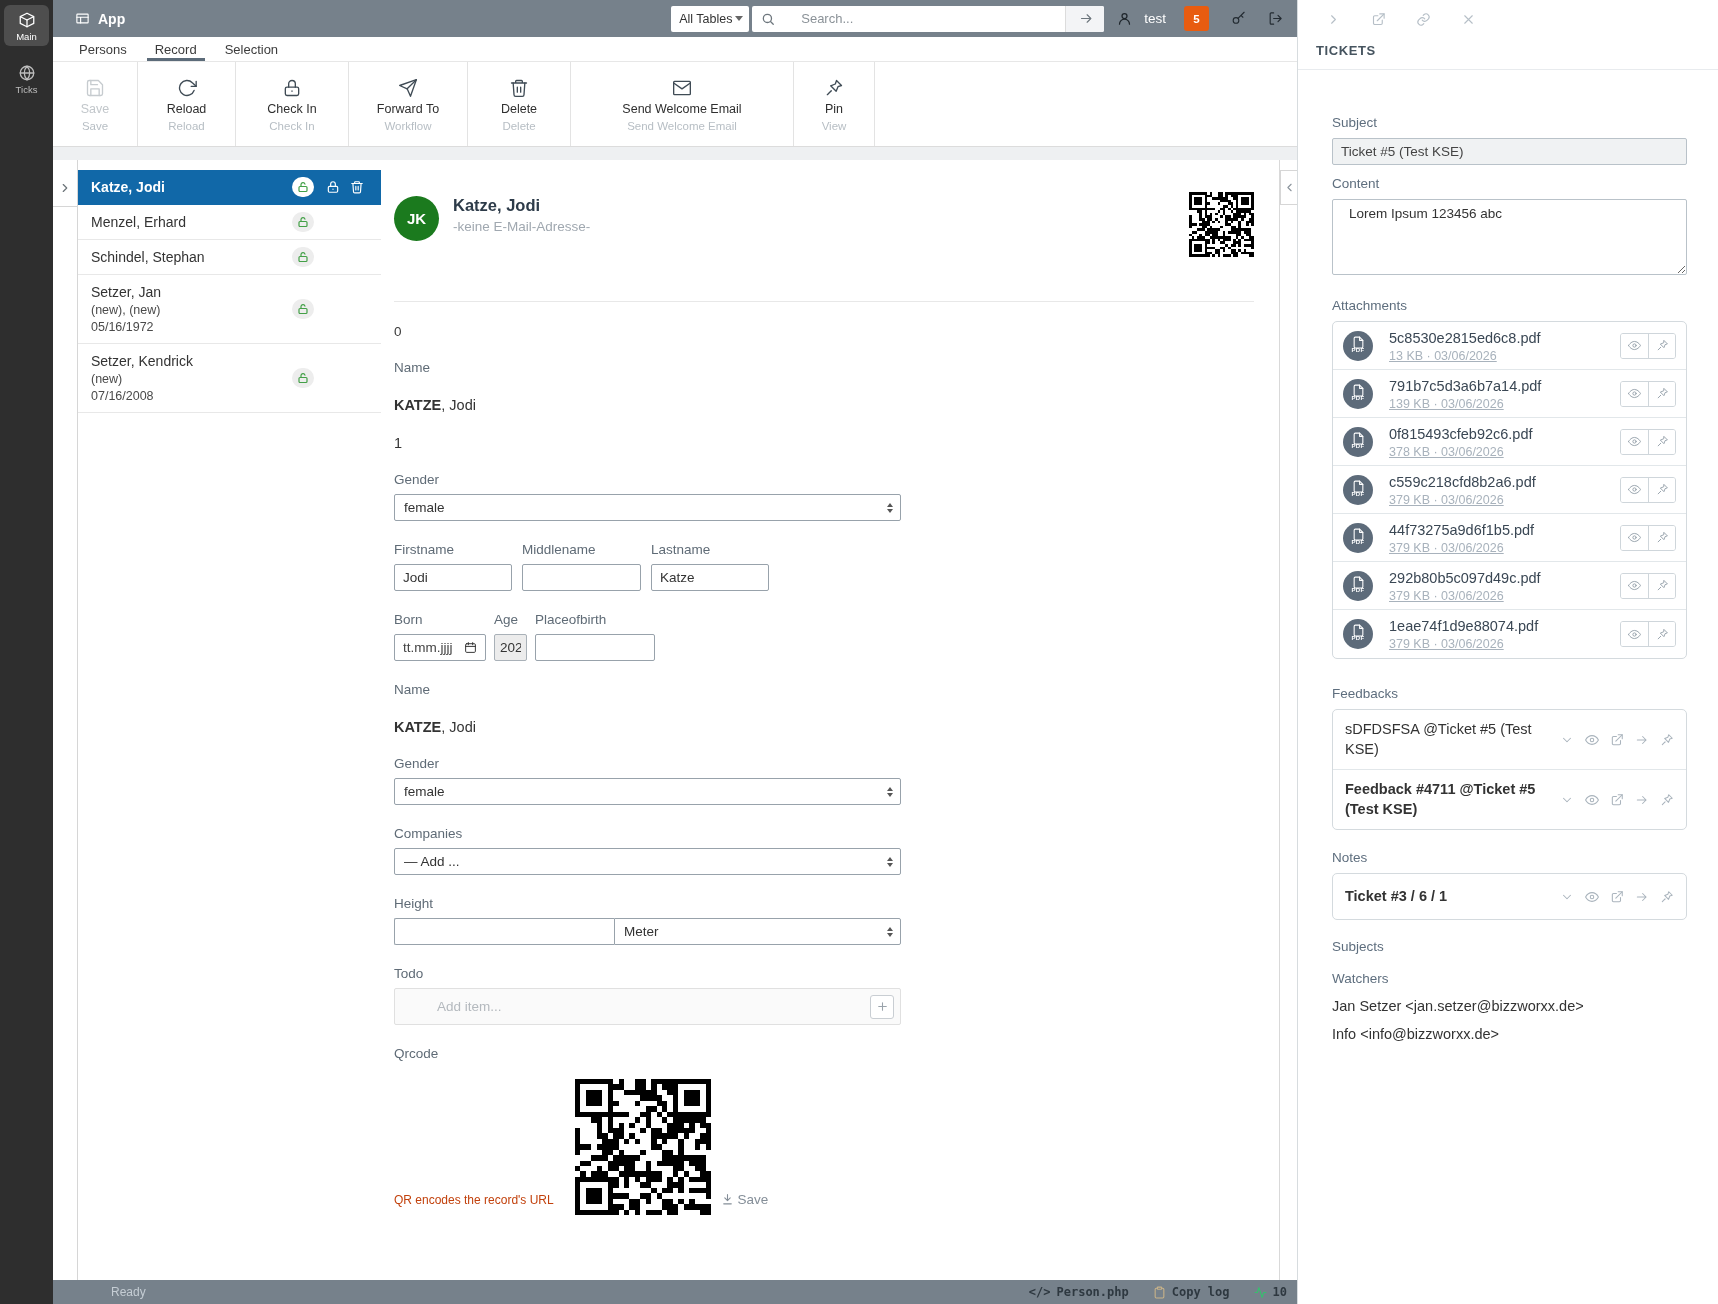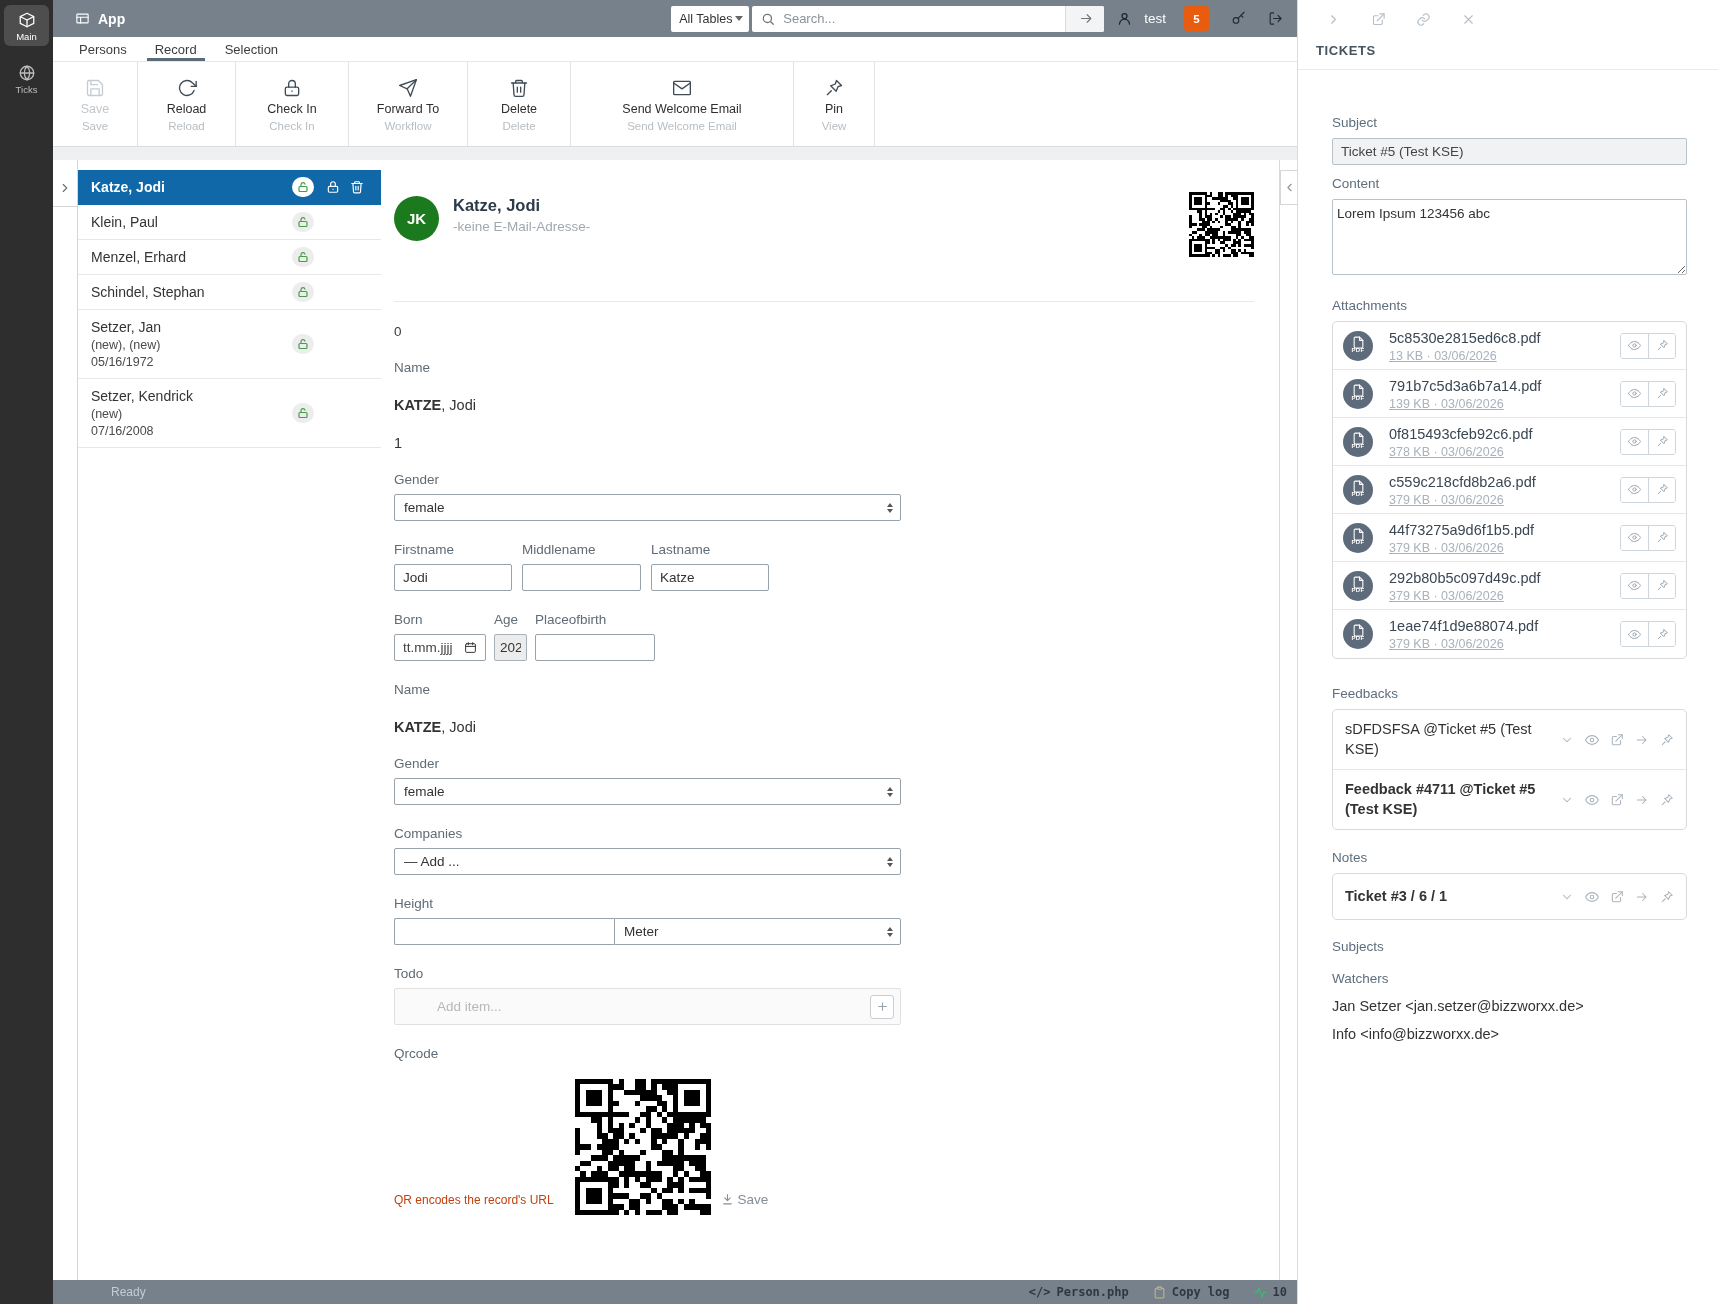--- a/index.html
+++ b/index.html
@@ -18,21 +18,21 @@
   .side-item span{font-size:9.5px;}
 
   
   #topbar{position:absolute;left:53px;top:0;width:1244px;height:37px;background:#76818b;display:flex;align-items:center;padding:0 14px 0 22px;}
   #app-title-wrap{display:flex;align-items:center;gap:8px;color:#fff;}
   #app-title-wrap .ic{width:15px;height:15px;stroke-width:1.8;}
   #app-title{font-size:14px;font-weight:700;}
   #topbar-right{margin-left:auto;display:flex;align-items:center;}
   #tables-select{width:78px;height:26px;background:#fff;border-radius:2px;display:flex;align-items:center;padding:0 6px 0 8px;font-size:12.5px;color:#333;cursor:pointer;}
   #tables-select .car{margin-left:auto;border-left:4px solid transparent;border-right:4px solid transparent;border-top:5px solid #666;}
-  #search-wrap{margin-left:3px;height:26px;background:#fff;border-radius:2px;display:flex;align-items:center;width:352px;overflow:hidden;}
+  #search-wrap{margin-left:3px;height:26px;background:#fff;border-radius:2px;display:flex;align-items:center;width:352px;overflow:hidden;gap:18px;}
   #search-wrap .ic{width:14px;height:14px;color:#6d767d;margin:0 6px 0 9px;stroke-width:2.2;flex:none;}
   #search-input{border:0;outline:0;flex:1;font-size:13px;color:#333;font-family:inherit;min-width:0;}
   #search-input::placeholder{color:#8b9298;}
   #search-go{width:39px;height:26px;background:#f3f4f6;border-left:1px solid #dcdcdc;display:flex;align-items:center;justify-content:center;color:#2c343b;cursor:pointer;flex:none;}
   #search-go .ic{width:15px;height:15px;stroke-width:1.8;}
   #user-wrap{display:flex;align-items:center;margin-left:13px;gap:12px;}
   #user-wrap .ic{width:15px;height:15px;color:#1f262c;stroke-width:2;}
   #user-name{color:#fff;font-size:13.5px;}
   #user-badge{width:25px;height:25px;border-radius:3px;background:#e85c10;color:#fff;font-size:11.5px;font-weight:700;display:flex;align-items:center;justify-content:center;margin-left:6px;}
   .bar-ic{color:#222a31;margin-left:22px;cursor:pointer;}
@@ -121,21 +121,21 @@
   
   #panel{position:absolute;right:0;top:0;width:421px;height:1304px;background:#fff;border-left:1px solid #d7dcdf;display:flex;flex-direction:column;}
   #panel-icons{display:flex;gap:30px;padding:12px 0 0 28px;color:#b6bfc7;}
   #panel-icons .p-ic{cursor:pointer;}
   #panel-icons .ic{width:15px;height:15px;stroke-width:1.8;}
   #panel-title{margin:16px 0 11px 18px;font-size:13px;font-weight:700;color:#46545f;letter-spacing:.6px;}
   #panel-rule{border-bottom:1px solid #e8ebee;}
   #panel-body{padding:45px 31px 20px 34px;overflow:hidden;}
   .pl-label{font-size:13.5px;color:#5e6e7e;margin-bottom:8px;}
   #subject-input{width:100%;height:27px;background:#f0f2f3;border:1px solid #b9c2c9;border-radius:2px;padding:0 8px;font-size:13.5px;color:#444;font-family:inherit;outline:none;}
-  #content-ta{width:100%;height:76px;border:1px solid #b9c2c9;border-radius:2px;padding:6px 4px;font-size:13.5px;color:#333;font-family:inherit;outline:none;resize:both;margin:0;display:block;}
+  #content-ta{width:100%;height:76px;border:1px solid #b9c2c9;border-radius:2px;padding:6px 16px;font-size:13.5px;color:#333;font-family:inherit;outline:none;resize:both;margin:0;display:block;}
   .card{border:1px solid #d4dade;border-radius:5px;background:#fff;}
   .att-row{display:flex;align-items:center;height:48px;padding:0 10px;border-bottom:1px solid #e2e7ea;}
   .att-row:last-child{border-bottom:none;}
   .pdf-badge{width:30px;height:30px;border-radius:50%;background:#5d6b7a;color:#fff;display:flex;flex-direction:column;align-items:center;justify-content:center;flex:none;position:relative;}
   .pdf-badge .ic{width:13px;height:13px;stroke-width:2;margin-top:-3px;}
   .pdf-badge i{font-style:normal;font-size:6px;font-weight:700;letter-spacing:.3px;margin-top:-2px;}
   .att-text{margin-left:16px;min-width:0;}
   .att-name{font-size:14.5px;color:#3a4754;white-space:nowrap;}
   .att-meta{font-size:12.5px;color:#a8b2bc;margin-top:2px;text-decoration:underline;}
   .att-btns{margin-left:auto;display:flex;border:1px solid #cfd6db;border-radius:3px;overflow:hidden;}
@@ -431,28 +431,20 @@
             </svg>
           </span>
         <span class="row-ic" style="left:248px">
             <svg class="ic">
               <use href="#i-lock"></use>
             </svg>
           </span>
         <span class="row-ic" style="left:272px">
             <svg class="ic">
               <use href="#i-trash"></use>
-            </svg>
-          </span>
-      </div>
-      <div class="p-row">
-        <span class="p-name">Klein, Paul</span>
-        <span class="pill">
-            <svg class="ic">
-              <use href="#i-unlock"></use>
             </svg>
           </span>
       </div>
       <div class="p-row">
         <span class="p-name">Menzel, Erhard</span>
         <span class="pill">
             <svg class="ic">
               <use href="#i-unlock"></use>
             </svg>
           </span>

